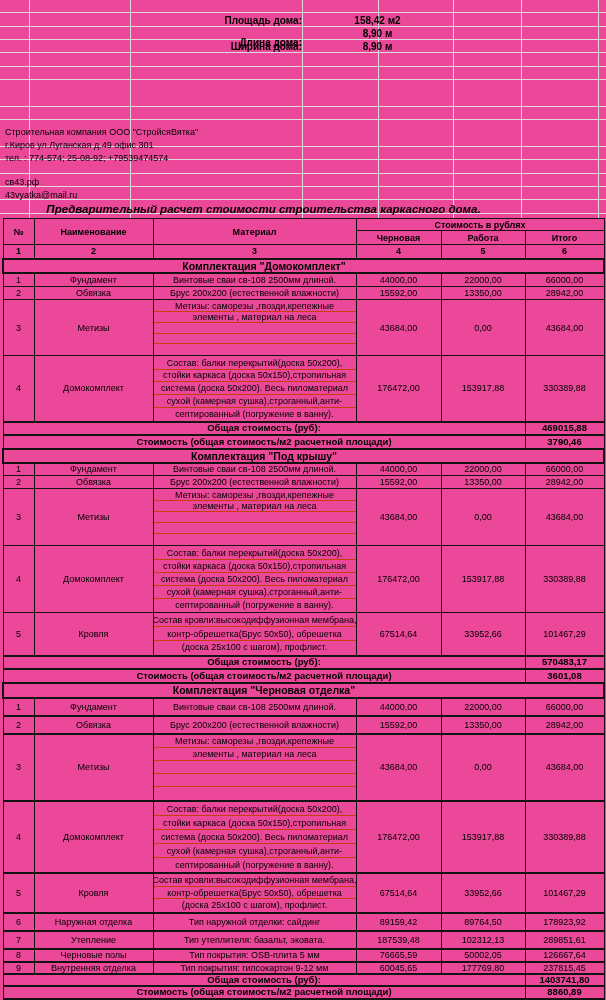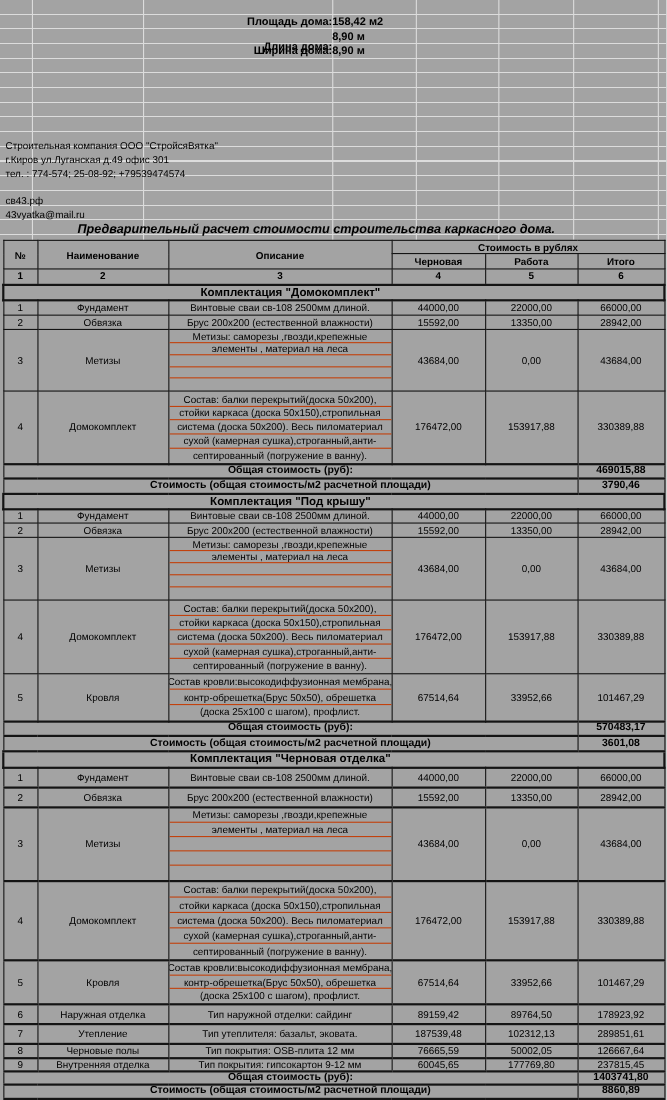--- a/index.html
+++ b/index.html
@@ -1,40 +1,40 @@
 <!DOCTYPE html>
 <html><head>
 <meta charset="utf-8">
 <style>
   html,body{margin:0;padding:0;background:#fff;}
   .page{
-    position:relative;width:606px;height:1000px;background:#a3a3a3;overflow:hidden;
+    position:relative;width:606px;height:1000px;background:#ec4899;overflow:hidden;
     font-family:"Liberation Sans",sans-serif;color:#000;
   }
   
   .grid-top{
     position:absolute;left:0;top:0;width:606px;height:218px;
     background-image:repeating-linear-gradient(to bottom,
       transparent 0px,transparent 12.4px,#dcdcdc 12.4px,#dcdcdc 13.35px);
   }
   .vline{position:absolute;top:0;width:1px;height:218px;background:#dcdcdc;}
   
   .info-label{position:absolute;right:304px;height:13px;line-height:13px;
     font-size:10px;font-weight:bold;white-space:nowrap;}
   .info-value{position:absolute;left:302px;width:151px;height:16px;line-height:13px;
-    text-align:left;font-size:10px;font-weight:bold;}
+    text-align:center;font-size:10px;font-weight:bold;}
   
   .logo{position:absolute;left:13px;top:68px;width:110px;height:53px;}
   .logo-text{position:absolute;left:3px;top:23px;color:#fff;white-space:nowrap;
     font-family:"Liberation Serif",serif;font-size:16px;letter-spacing:.2px;}
   .logo svg{position:absolute;left:72px;top:7px;}
   
   .co-line{position:absolute;left:5px;height:13px;line-height:13px;font-size:9px;white-space:nowrap;}
   .doc-title{position:absolute;left:0;top:201px;width:527px;height:16px;line-height:16px;
-    text-align:center;font-size:11.5px;font-weight:bold;font-style:italic;white-space:nowrap;padding-left:24px;}
+    text-align:center;font-size:11.5px;font-weight:bold;font-style:italic;white-space:nowrap;}
   
   table.cost{position:absolute;left:2px;top:218px;width:601px;
     border-collapse:collapse;table-layout:fixed;}
   table.cost td{border:1px solid #141414;padding:0;margin:0;vertical-align:middle;
     text-align:center;font-size:9px;line-height:10px;overflow:hidden;}
   td.hd{border-width:2px;font-weight:bold;font-size:9.5px;}
   td.colnum{border-width:2px;font-weight:bold;font-size:9.5px;}
   tr.secrow td{border:2px solid #141414;}
   .sec-title{display:block;padding-right:79px;text-align:center;
     font-weight:bold;font-size:10.5px;white-space:nowrap;}
@@ -84,21 +84,21 @@
         <col style="width:119px">
         <col style="width:203px">
       <col style="width:85px">
         <col style="width:84px">
         <col style="width:79px">
     </colgroup>
     <tbody id="table-body">
         <tr style="height: 12px;">
           <td class="hd" rowspan="2">№</td>
           <td class="hd" rowspan="2">Наименование</td>
-          <td class="hd" rowspan="2">Описание</td>
+          <td class="hd" rowspan="2">Материал</td>
           <td class="hd" colspan="3">Стоимость в рублях</td>
         </tr>
         <tr style="height: 14px;">
           <td class="hd">Черновая</td>
           <td class="hd">Работа</td>
           <td class="hd">Итого</td>
         </tr>
         <tr style="height: 14px;">
           <td class="colnum">1</td>
           <td class="colnum">2</td>
@@ -322,21 +322,21 @@
           <td>7</td>
           <td>Утепление</td>
           <td>Тип утеплителя: базальт, эковата.</td>
           <td>187539,48</td>
           <td>102312,13</td>
           <td>289851,61</td>
         </tr>
         <tr class="thickrow" style="height: 13px;">
           <td>8</td>
           <td>Черновые полы</td>
-          <td>Тип покрытия: OSB-плита 12 мм</td>
+          <td>Тип покрытия: OSB-плита 5 мм</td>
           <td>76665,59</td>
           <td>50002,05</td>
           <td>126667,64</td>
         </tr>
         <tr class="thickrow" style="height: 12px;">
           <td>9</td>
           <td>Внутренняя отделка</td>
           <td>Тип покрытия: гипсокартон 9-12 мм</td>
           <td>60045,65</td>
           <td>177769,80</td>

